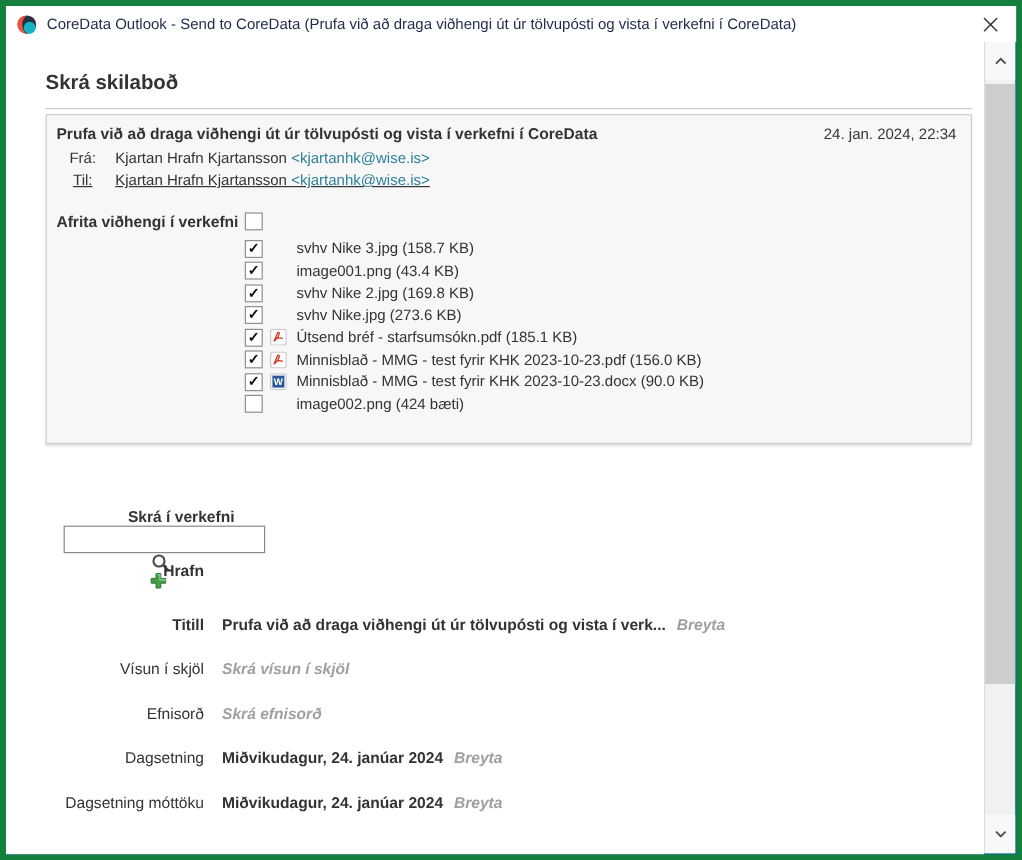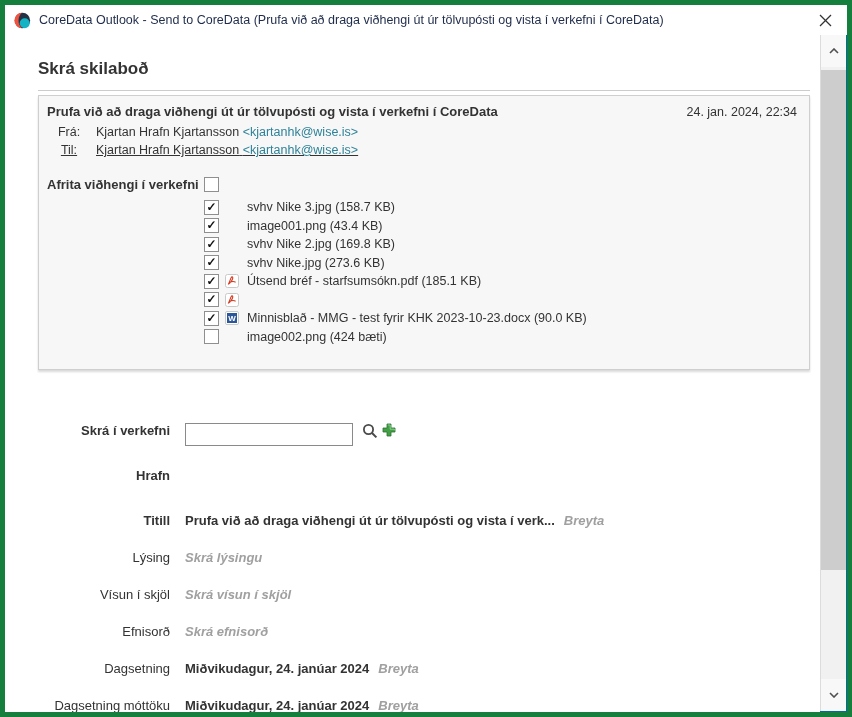--- a/index.html
+++ b/index.html
@@ -27,21 +27,21 @@
   .att-list{margin-top:6px;}
   .att-row{display:flex;align-items:center;height:18.5px;padding-left:157px;font-size:12.5px;color:#333;}
   .icon-slot{width:20px;margin-left:6px;flex:none;display:flex;align-items:center;}
   .fileicon{display:none;width:14px;height:14px;}
   .ficon-pdf .fileicon.pdf{display:inline-block;}
   .ficon-word .fileicon.word{display:inline-block;}
   .fileicon.pdf path{stroke:var(--pdf);}
   .fileicon.word rect.inner{fill:var(--word);}
   .att-name{margin-left:2px;white-space:nowrap;}
   
-  .project-row{position:absolute;left:33px;top:388px;display:flex;align-items:flex-start;}
+  .project-row{position:absolute;left:33px;top:388px;display:flex;align-items:center;flex-direction:column;}
   .flabel{width:132px;text-align:right;flex:none;font-size:13px;color:#333;}
   .flabel.bold{font-weight:700;}
   .project-row input{margin-left:15px;width:160px;height:21px;border:1px solid #8a8a8a;font-size:13px;padding:0 3px;outline:none;}
   .tool-icon{margin-left:9px;display:flex;align-items:center;cursor:pointer;}
   .tool-icon + .tool-icon{margin-left:4px;}
   .mappa-row{position:absolute;left:33px;top:433px;display:flex;}
   .form-rows{position:absolute;left:33px;top:478px;right:0;}
   .form-row{display:flex;align-items:flex-start;height:37px;}
   .fvalue{margin-left:15px;font-size:13px;color:#333;white-space:nowrap;cursor:pointer;}
   .fvalue.bold{font-weight:700;}
@@ -155,20 +155,21 @@
     <span class="checkbox checked"></span>
     <span class="icon-slot">
       <span class="fileicon pdf">
         <svg width="14" height="14" viewBox="0 0 14 14">
           <rect x="0.5" y="0.5" width="13" height="13" rx="2" fill="#fff" stroke="#c9c9c9"></rect>
           <path d="M3.2 10.6 C4.6 8 5.6 4.4 6.4 3.3 C7.1 2.4 8.1 3 7.7 4.5 C7.3 6.2 5.5 8.7 3.9 9.9 M4.8 8.3 C6.5 7.6 9.2 7.4 10.6 8.3" fill="none" stroke-width="1.1"></path>
         </svg>
       </span>
 
     </span>
+    <span class="att-name">Minnisblað - MMG - test fyrir KHK 2023-10-23.pdf (156.0 KB)</span>
   </div>
 
   <div class="att-row ficon-word">
     <span class="checkbox checked"></span>
     <span class="icon-slot">
 
       <span class="fileicon word">
         <svg width="14" height="14" viewBox="0 0 14 14">
           <rect x="0.5" y="0.5" width="13" height="13" rx="1.5" fill="#fff" stroke="#c9c9c9"></rect>
           <rect class="inner" x="2" y="2" width="10" height="10"></rect>
@@ -211,25 +212,20 @@
       <span class="flabel bold">Hrafn</span>
     </div>
 
     <div class="form-rows" id="form-rows">
   <div class="form-row">
     <span class="flabel bold">Titill</span>
     <span class="fvalue bold">Prufa við að draga viðhengi út úr tölvupósti og vista í verk...</span>
     <span class="faction">Breyta</span>
   </div>
 
-  <div class="form-row">
-    <span class="flabel">Lýsing</span>
-    <span class="fvalue placeholder">Skrá lýsingu</span>
-
-  </div>
 
   <div class="form-row">
     <span class="flabel">Vísun í skjöl</span>
     <span class="fvalue placeholder">Skrá vísun í skjöl</span>
 
   </div>
 
   <div class="form-row">
     <span class="flabel">Efnisorð</span>
     <span class="fvalue placeholder">Skrá efnisorð</span>

